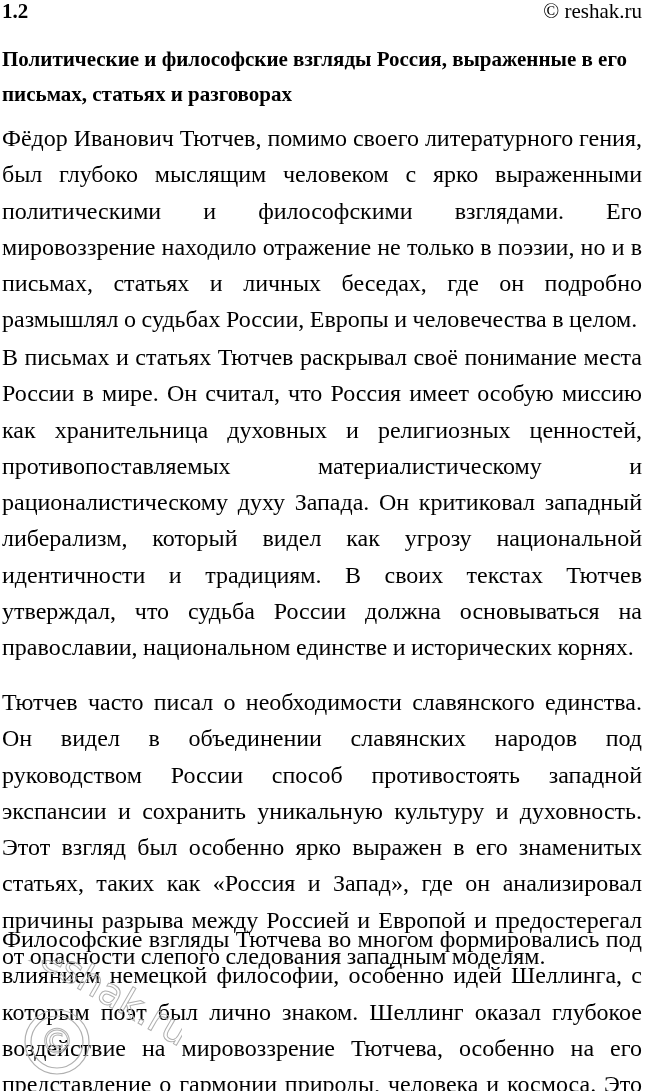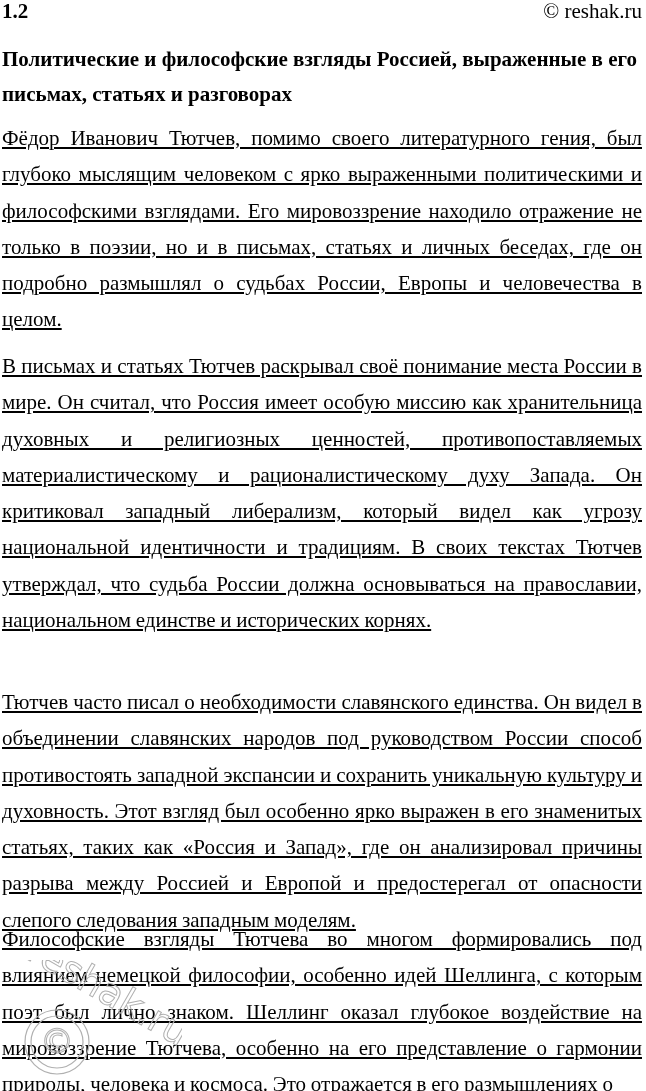--- a/index.html
+++ b/index.html
@@ -51,29 +51,28 @@
       width: 642px;
       font-size: 21px;
       font-weight: bold;
       line-height: 35px;
       margin: 0;
     }
     .body-text {
       position: absolute;
       left: 2px;
       width: 640px;
-      font-size: 21px;
+      font-size: 24px;
       line-height: 36.3px;
       text-align: justify;
       margin: 0;
       word-spacing: -0.5px;
-      text-decoration: underline;
     }
     .p1 { top: 120px; }
-    .p2 { top: 348px; }
+    .p2 { top: 339px; }
     .p3 { top: 684px; }
     .p4 { top: 921px; }
 
     .watermark {
       position: absolute;
       left: 2px;
       top: 960px;
       width: 180px;
       height: 131px;
       pointer-events: none;
@@ -82,21 +81,21 @@
 </head>
 <body>
 
 <div class="page">
 
   <div class="header-row">
     <span class="task-number">1.2</span>
     <span class="copyright">© reshak.ru</span>
   </div>
 
-  <h1 class="title">Политические и философские взгляды Россией, выраженные в его письмах, статьях и разговорах</h1>
+  <h1 class="title">Политические и философские взгляды Россия, выраженные в его письмах, статьях и разговорах</h1>
 
   <p class="body-text p1">Фёдор Иванович Тютчев, помимо своего литературного гения, был глубоко мыслящим человеком с ярко выраженными политическими и философскими взглядами. Его мировоззрение находило отражение не только в поэзии, но и в письмах, статьях и личных беседах, где он подробно размышлял о судьбах России, Европы и человечества в целом.</p>
   <p class="body-text p2">В письмах и статьях Тютчев раскрывал своё понимание места России в мире. Он считал, что Россия имеет особую миссию как хранительница духовных и религиозных ценностей, противопоставляемых материалистическому и рационалистическому духу Запада. Он критиковал западный либерализм, который видел как угрозу национальной идентичности и традициям. В своих текстах Тютчев утверждал, что судьба России должна основываться на православии, национальном единстве и исторических корнях.</p>
   <p class="body-text p3">Тютчев часто писал о необходимости славянского единства. Он видел в объединении славянских народов под руководством России способ противостоять западной экспансии и сохранить уникальную культуру и духовность. Этот взгляд был особенно ярко выражен в его знаменитых статьях, таких как «Россия и Запад», где он анализировал причины разрыва между Россией и Европой и предостерегал от опасности слепого следования западным моделям.</p>
   <p class="body-text p4">Философские взгляды Тютчева во многом формировались под влиянием немецкой философии, особенно идей Шеллинга, с которым поэт был лично знаком. Шеллинг оказал глубокое воздействие на мировоззрение Тютчева, особенно на его представление о гармонии природы, человека и космоса. Это отражается в его размышлениях о</p>
 
   <div class="watermark">
     <svg width="180" height="131" viewBox="0 0 180 131">
       <g fill="none" stroke="#b0b0b0" stroke-width="1.2">
         <circle cx="55" cy="82" r="32"></circle>

